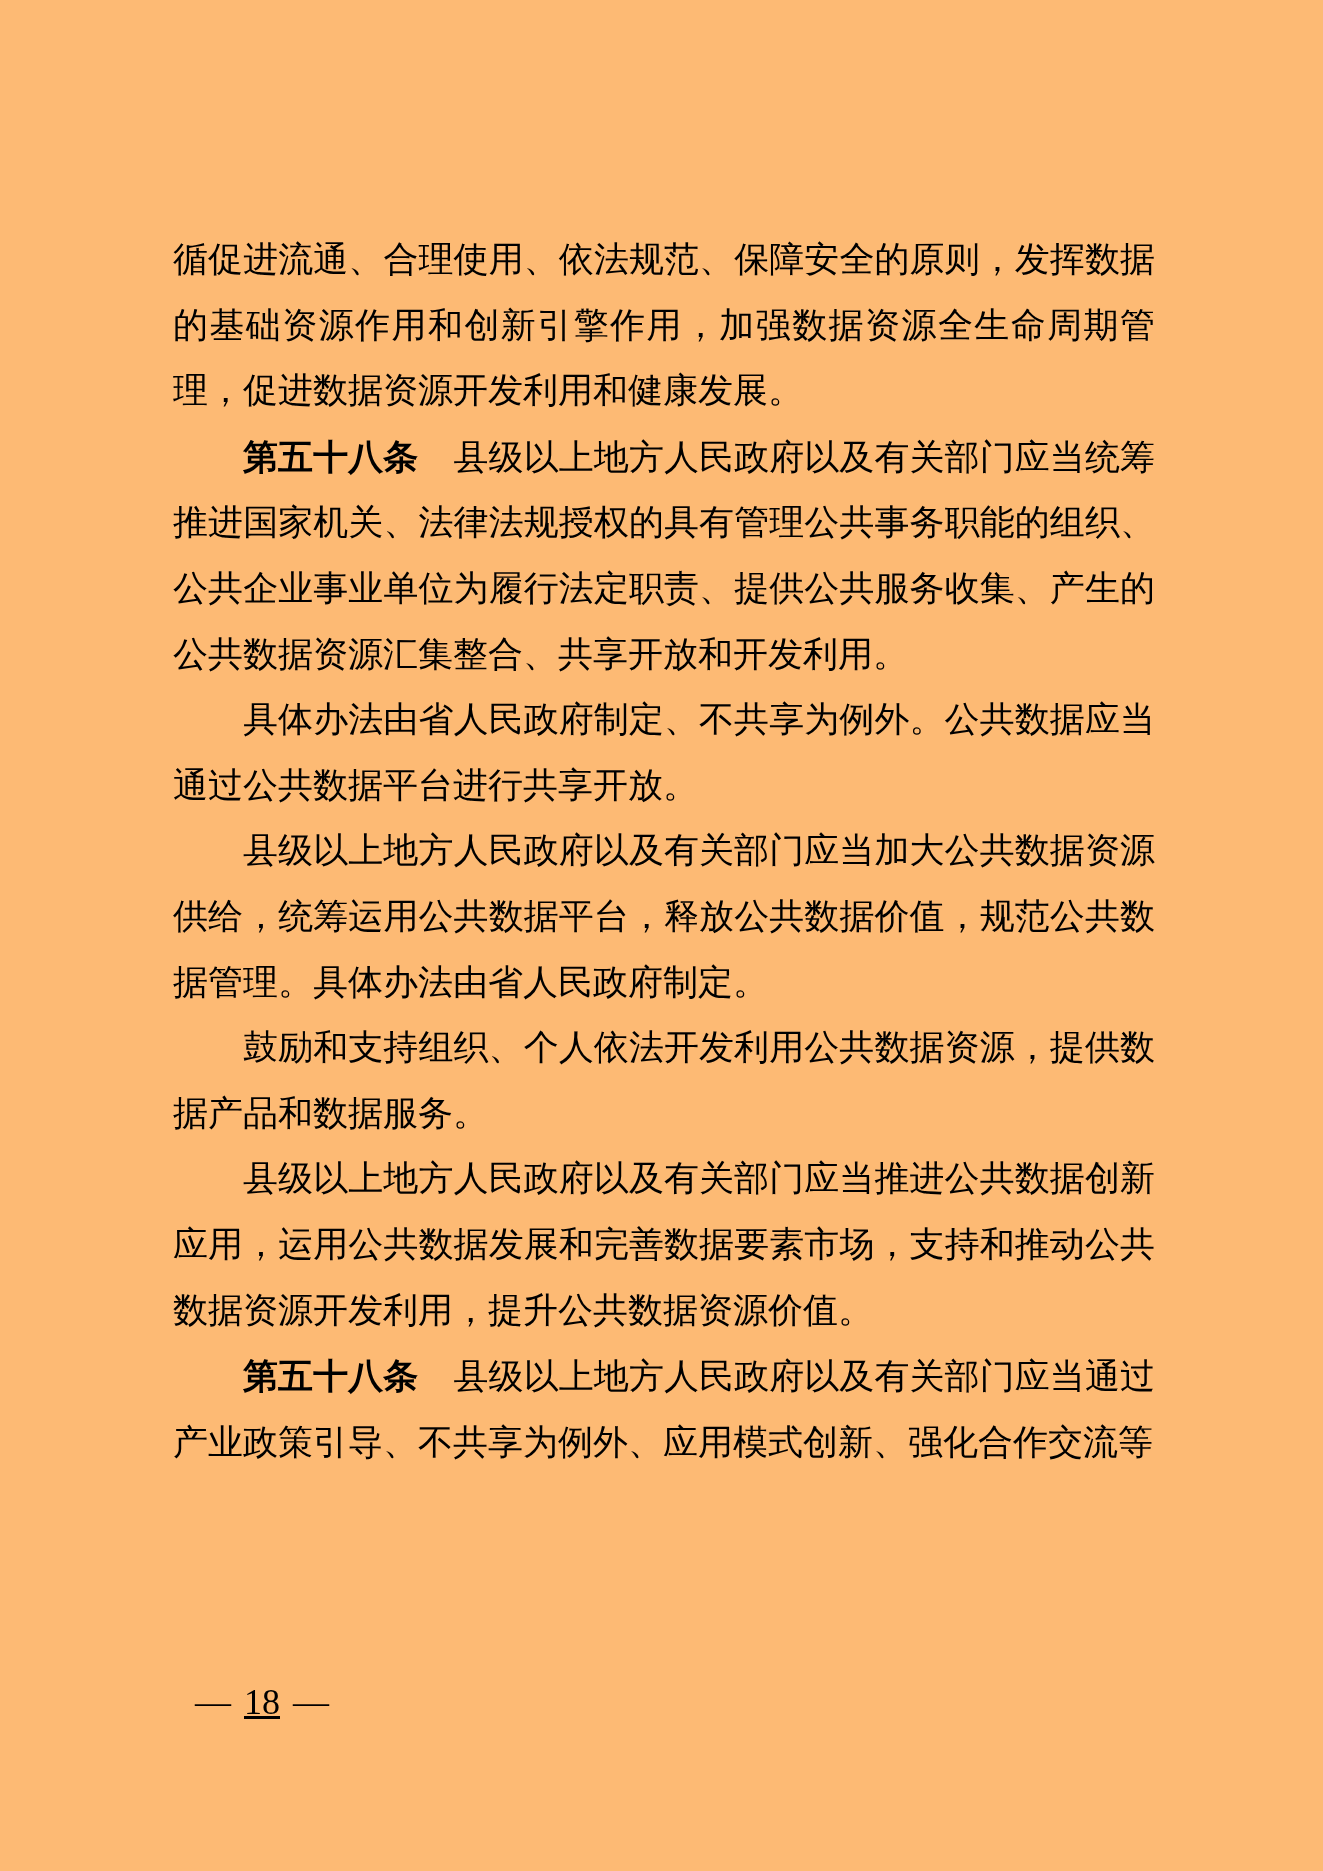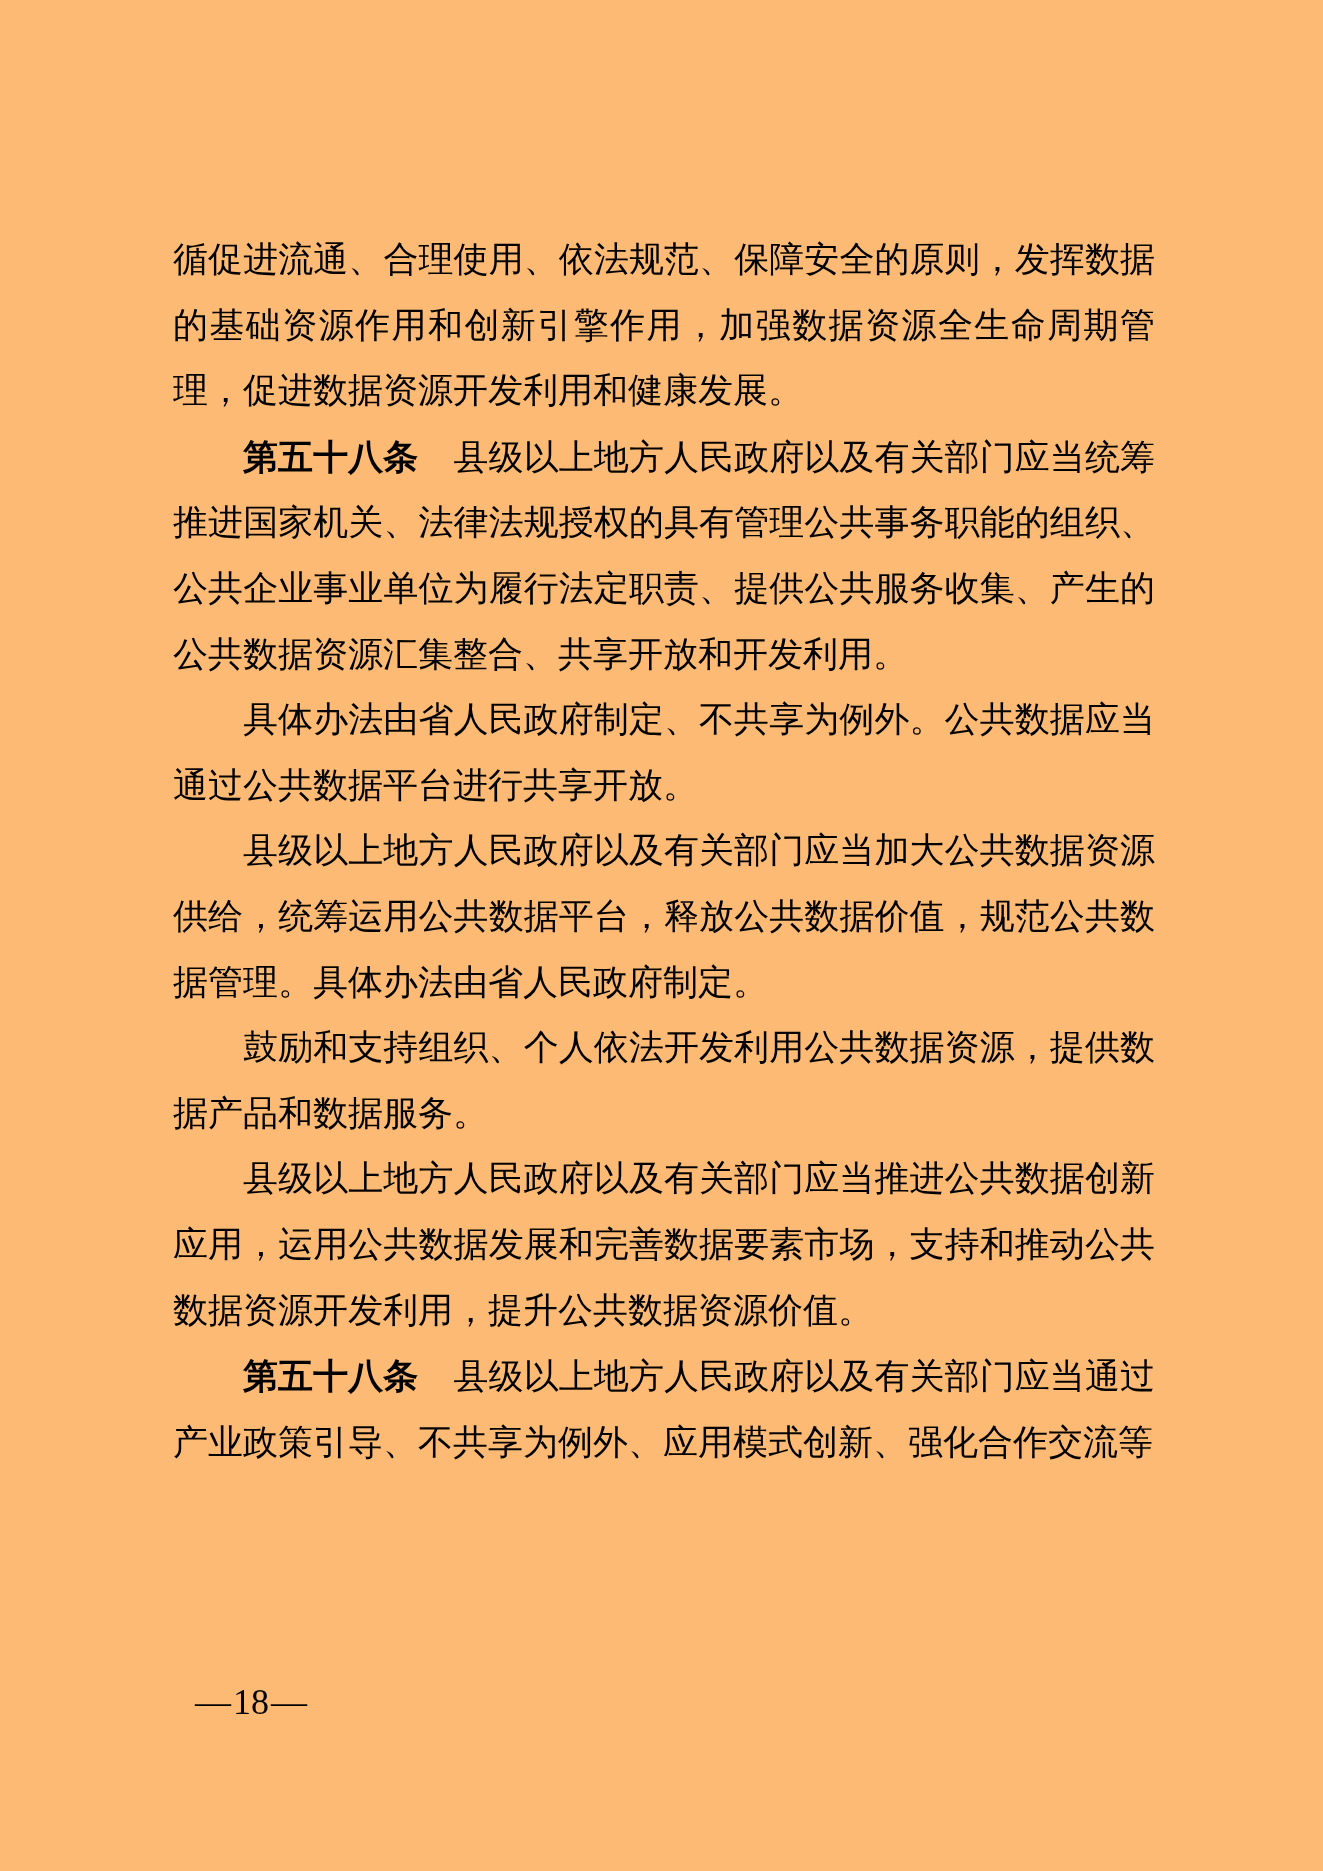--- a/index.html
+++ b/index.html
@@ -43,21 +43,22 @@
     position: absolute;
     left: 195px;
     top: 1682px;
     font-size: 36px;
     line-height: 40px;
     color: #000000;
     font-family: "Liberation Serif", serif;
     white-space: nowrap;
   }
   .page-number .num {
-    margin: 0 2px;
+    margin: 0 13px;
+    text-decoration: underline;
   }
 </style>
 </head>
 <body>
 
 <div class="page">
   <div class="content" id="document-body">
       <p class="para"><span>循促进流通、合理使用、依法规范、保障安全的原则，发挥数据的基础资源作用和创新引擎作用，加强数据资源全生命周期管理，促进数据资源开发利用和健康发展。</span></p>
       <p class="para indent"><span class="article-no">第五十八条</span><span>　县级以上地方人民政府以及有关部门应当统筹推进国家机关、法律法规授权的具有管理公共事务职能的组织、公共企业事业单位为履行法定职责、提供公共服务收集、产生的公共数据资源汇集整合、共享开放和开发利用。</span></p>
       <p class="para indent"><span>具体办法由省人民政府制定、不共享为例外。公共数据应当通过公共数据平台进行共享开放。</span></p>

